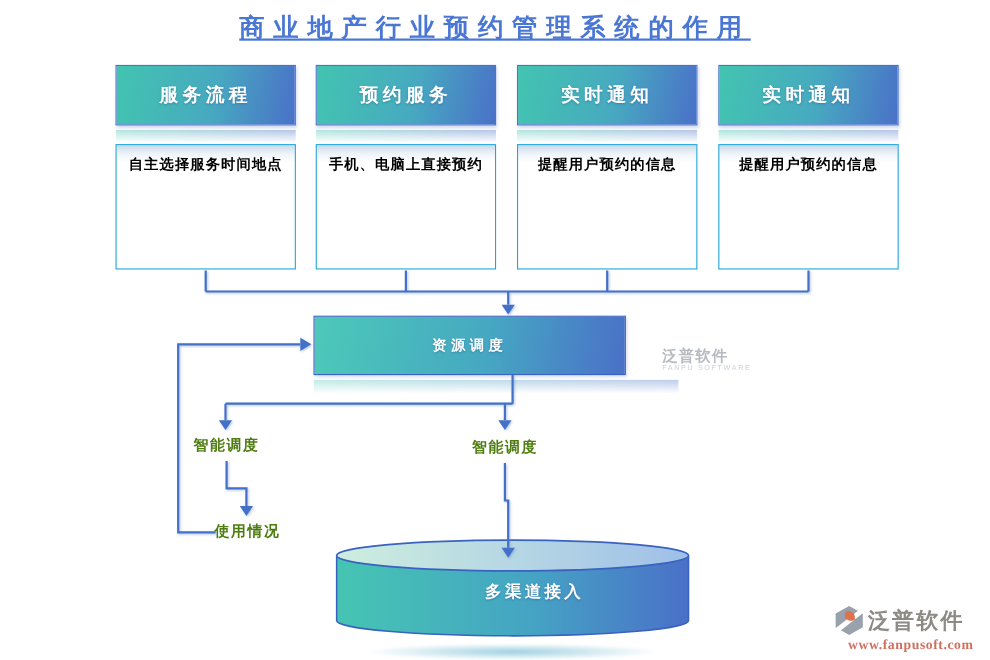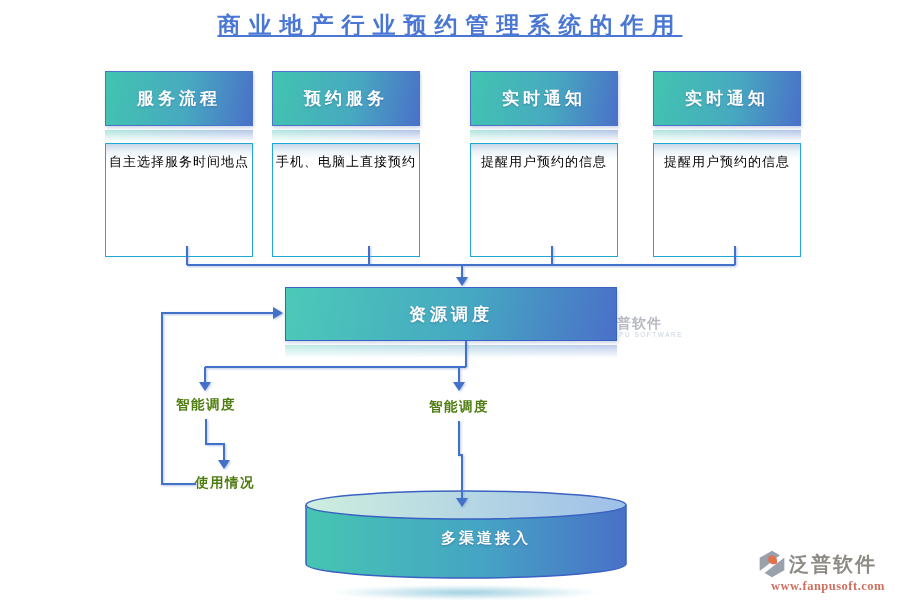--- a/index.html
+++ b/index.html
@@ -8,21 +8,21 @@
     font-family:"Liberation Sans","DejaVu Sans",sans-serif;
   }
   
   .title{
     position:absolute;left:0;right:0;top:10px;text-align:center;
     font-size:23px;font-weight:bold;letter-spacing:8px;color:#4a77d3;
     font-family:"Liberation Serif","DejaVu Serif",serif;
     text-decoration:underline;
   }
   
-  .col{position:absolute;top:0;width:148px;height:260px;margin-top:12px;}
+  .col{position:absolute;top:0;width:164px;height:260px;}
   .hdr{
     position:absolute;left:0;top:59px;width:100%;height:55px;
     background:linear-gradient(100deg,#42c4b0 0%,#47a9c0 55%,#4a71c8 100%);
     border:1px solid #4a74cc;box-sizing:border-box;
     display:flex;align-items:center;justify-content:center;
     color:#ffffff;font-size:17px;font-weight:bold;letter-spacing:4px;
     text-shadow:0 1px 2px rgba(30,60,120,.35);
     box-shadow:1px 2px 3px rgba(120,140,190,.35);
     z-index:2;
   }
@@ -31,30 +31,30 @@
     background:linear-gradient(100deg,#42c4b0,#4a71c8);
     opacity:.45;
     -webkit-mask-image:linear-gradient(to bottom,rgba(0,0,0,.9),rgba(0,0,0,0));
     mask-image:linear-gradient(to bottom,rgba(0,0,0,.9),rgba(0,0,0,0));
     z-index:1;
   }
   .bodybox{
     position:absolute;left:0;top:131px;width:100%;height:114px;
     background:linear-gradient(to bottom,#c8d8e8 0%,#eef4f9 7%,#ffffff 14%);
     border:1.5px solid #1ea6d9;box-sizing:border-box;
-    color:#000;font-size:13px;font-weight:normal;letter-spacing:1px;
+    color:#000;font-size:13px;font-weight:bold;letter-spacing:1px;
     text-align:center;padding-top:9px;z-index:2;
   }
   
   .center-node{
-    position:absolute;left:285px;top:287px;width:332px;height:54px;
+    position:absolute;left:285px;top:287px;width:284px;height:54px;
     background:linear-gradient(100deg,#4cc9b8 0%,#46a8c2 55%,#4a70c8 100%);
     border:1.5px solid #3a62c0;box-sizing:border-box;
     display:flex;align-items:center;justify-content:center;
-    color:#ffffff;font-size:17px;font-weight:bold;letter-spacing:4px;
+    color:#ffffff;font-size:13px;font-weight:bold;letter-spacing:4px;
     text-shadow:0 1px 2px rgba(30,60,120,.35);
     box-shadow:1px 2px 3px rgba(120,140,190,.35);
     z-index:2;
   }
   .center-refl{
     position:absolute;left:285px;top:345px;width:332px;height:13px;
     background:linear-gradient(100deg,#4cc9b8,#4a70c8);opacity:.4;
     -webkit-mask-image:linear-gradient(to bottom,rgba(0,0,0,.9),rgba(0,0,0,0));
     mask-image:linear-gradient(to bottom,rgba(0,0,0,.9),rgba(0,0,0,0));
     z-index:1;
@@ -109,21 +109,21 @@
   <div class="col" style="left:105px">
     <div class="hdr">
       <span>服务流程</span>
     </div>
     <div class="hdr-refl"></div>
     <div class="bodybox">
       <span>自主选择服务时间地点</span>
     </div>
   </div>
 
-  <div class="col" style="left:272px">
+  <div class="col" style="left:287px">
     <div class="hdr">
       <span>预约服务</span>
     </div>
     <div class="hdr-refl"></div>
     <div class="bodybox">
       <span>手机、电脑上直接预约</span>
     </div>
   </div>
 
   <div class="col" style="left:470px">

